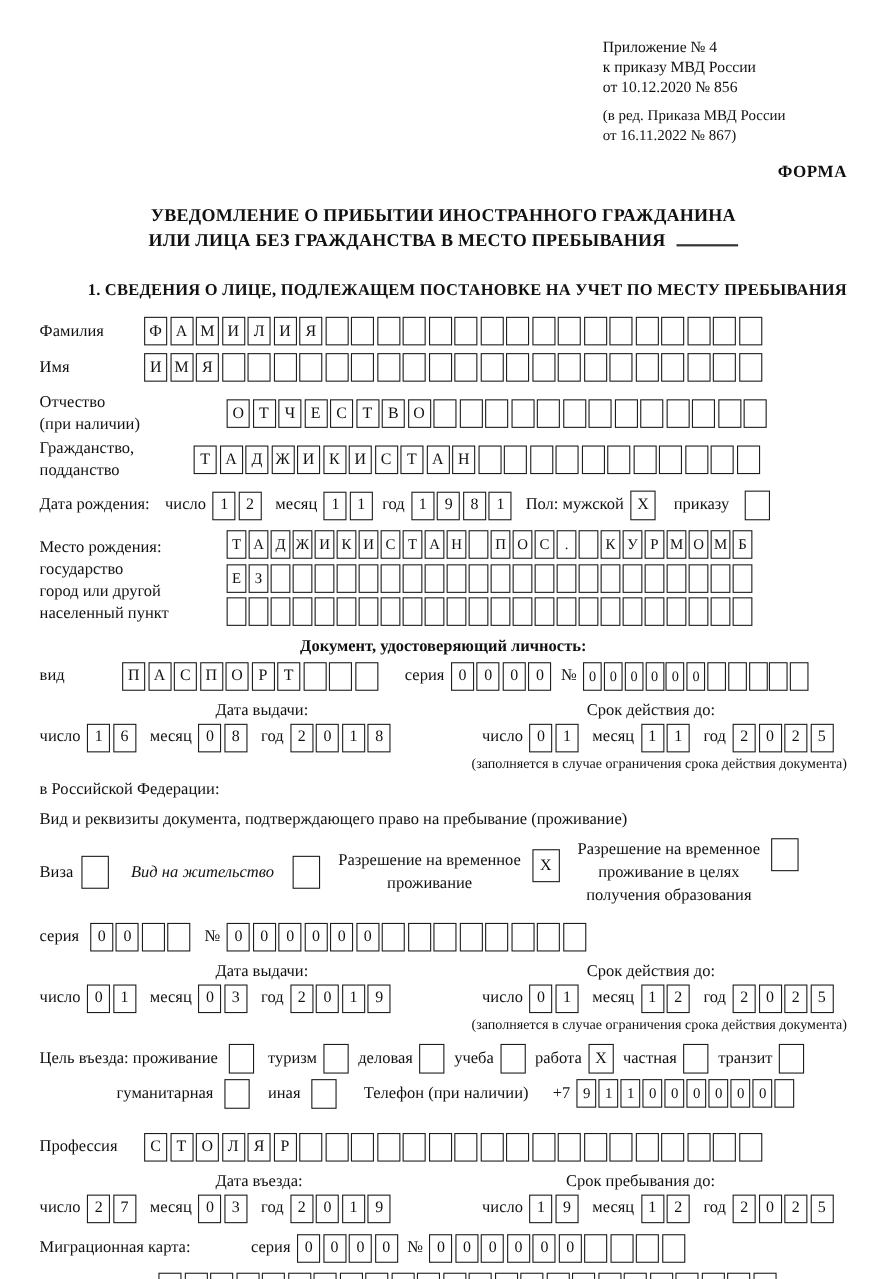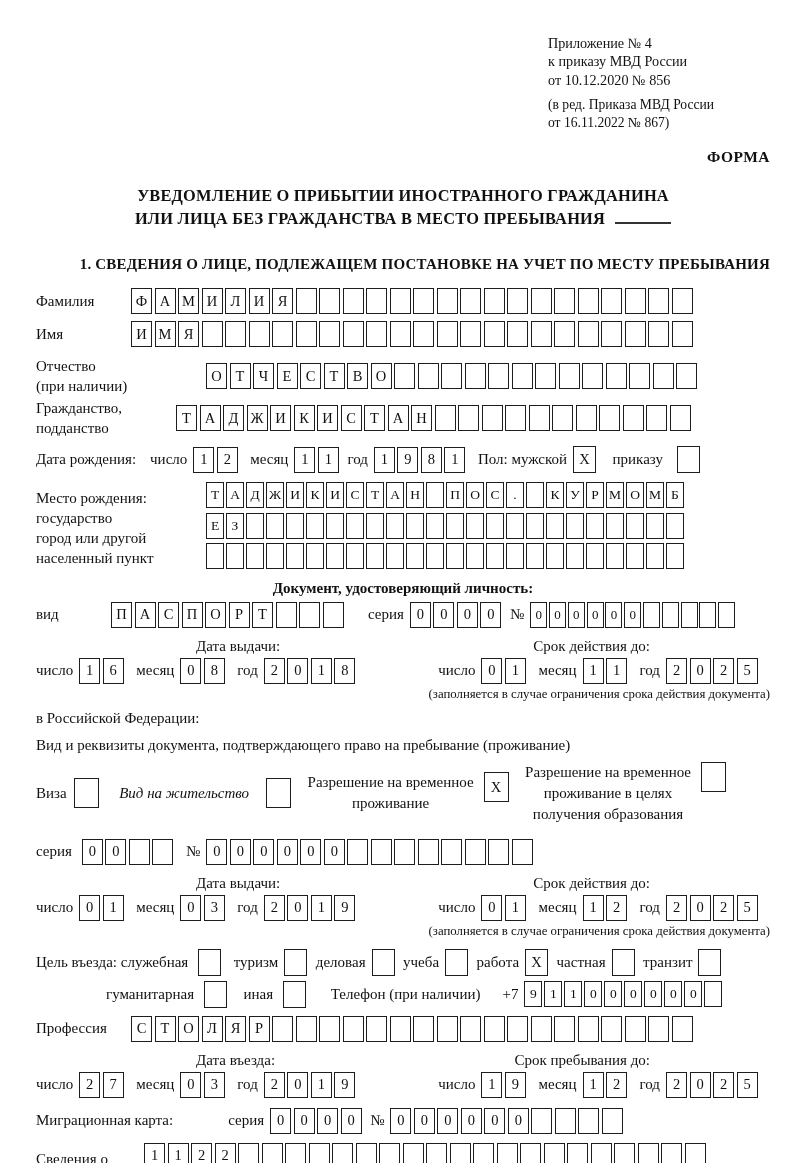--- a/index.html
+++ b/index.html
@@ -500,21 +500,21 @@
           <span class="cell">2</span>
           <span class="cell">0</span>
           <span class="cell">2</span>
           <span class="cell">5</span>
         </span>
     </div>
   </div>
   <div class="note">(заполняется в случае ограничения срока действия документа)</div>
 
   <div class="row" style="margin-top:10px">
-    <span class="lbl">Цель въезда: служебная</span>
+    <span class="lbl">Цель въезда: проживание</span>
     <span class="cells box gap10">
         <span class="cell">&nbsp;</span>
       </span>
     <span class="lbl gap10">туризм</span>
     <span class="cells box gap6">
         <span class="cell">&nbsp;</span>
       </span>
     <span class="lbl gap6">деловая</span>
     <span class="cells box gap6">
         <span class="cell">&nbsp;</span>
@@ -554,21 +554,21 @@
         <span class="cell">0</span>
         <span class="cell">0</span>
         <span class="cell">0</span>
         <span class="cell">0</span>
         <span class="cell">0</span>
         <span class="cell">0</span>
         <span class="cell">&nbsp;</span>
       </span>
   </div>
 
-  <div class="row" style="margin-top:8px">
+  <div class="row" style="margin-top:22px">
     <span class="lbl w95">Профессия</span>
     <span class="cells">
         <span class="cell">С</span>
         <span class="cell">Т</span>
         <span class="cell">О</span>
         <span class="cell">Л</span>
         <span class="cell">Я</span>
         <span class="cell">Р</span>
         <span class="cell">&nbsp;</span>
         <span class="cell">&nbsp;</span>

